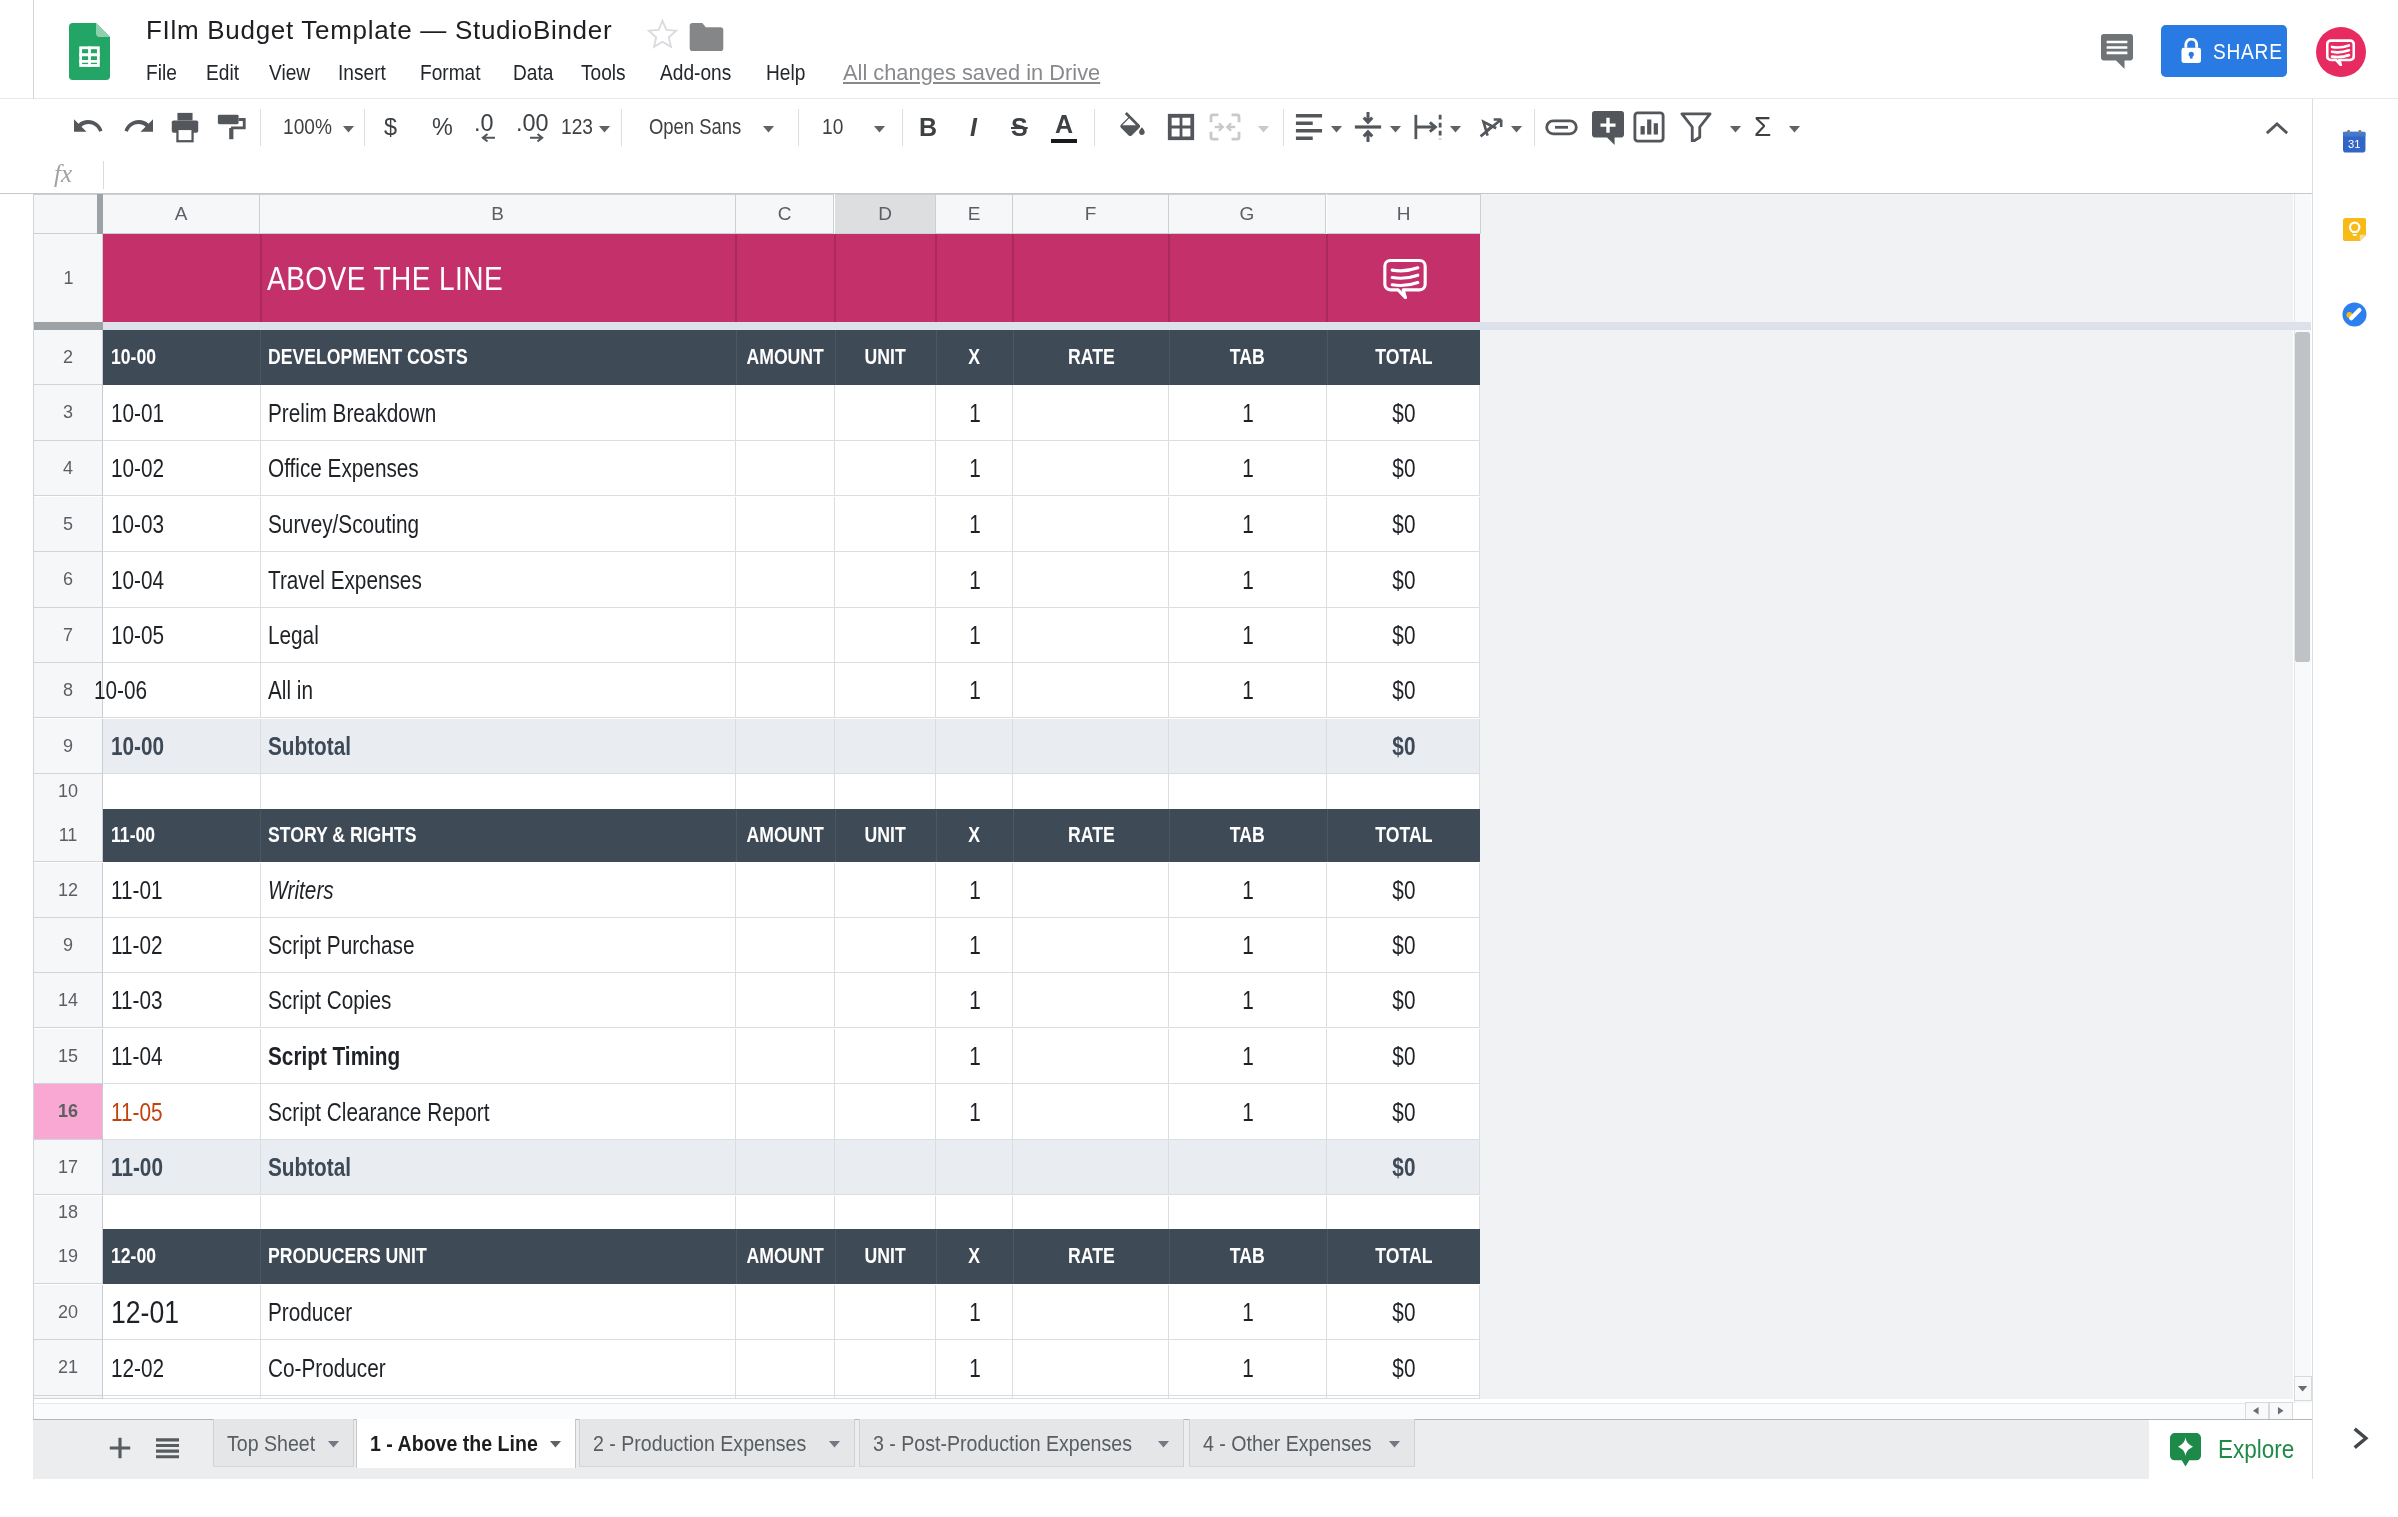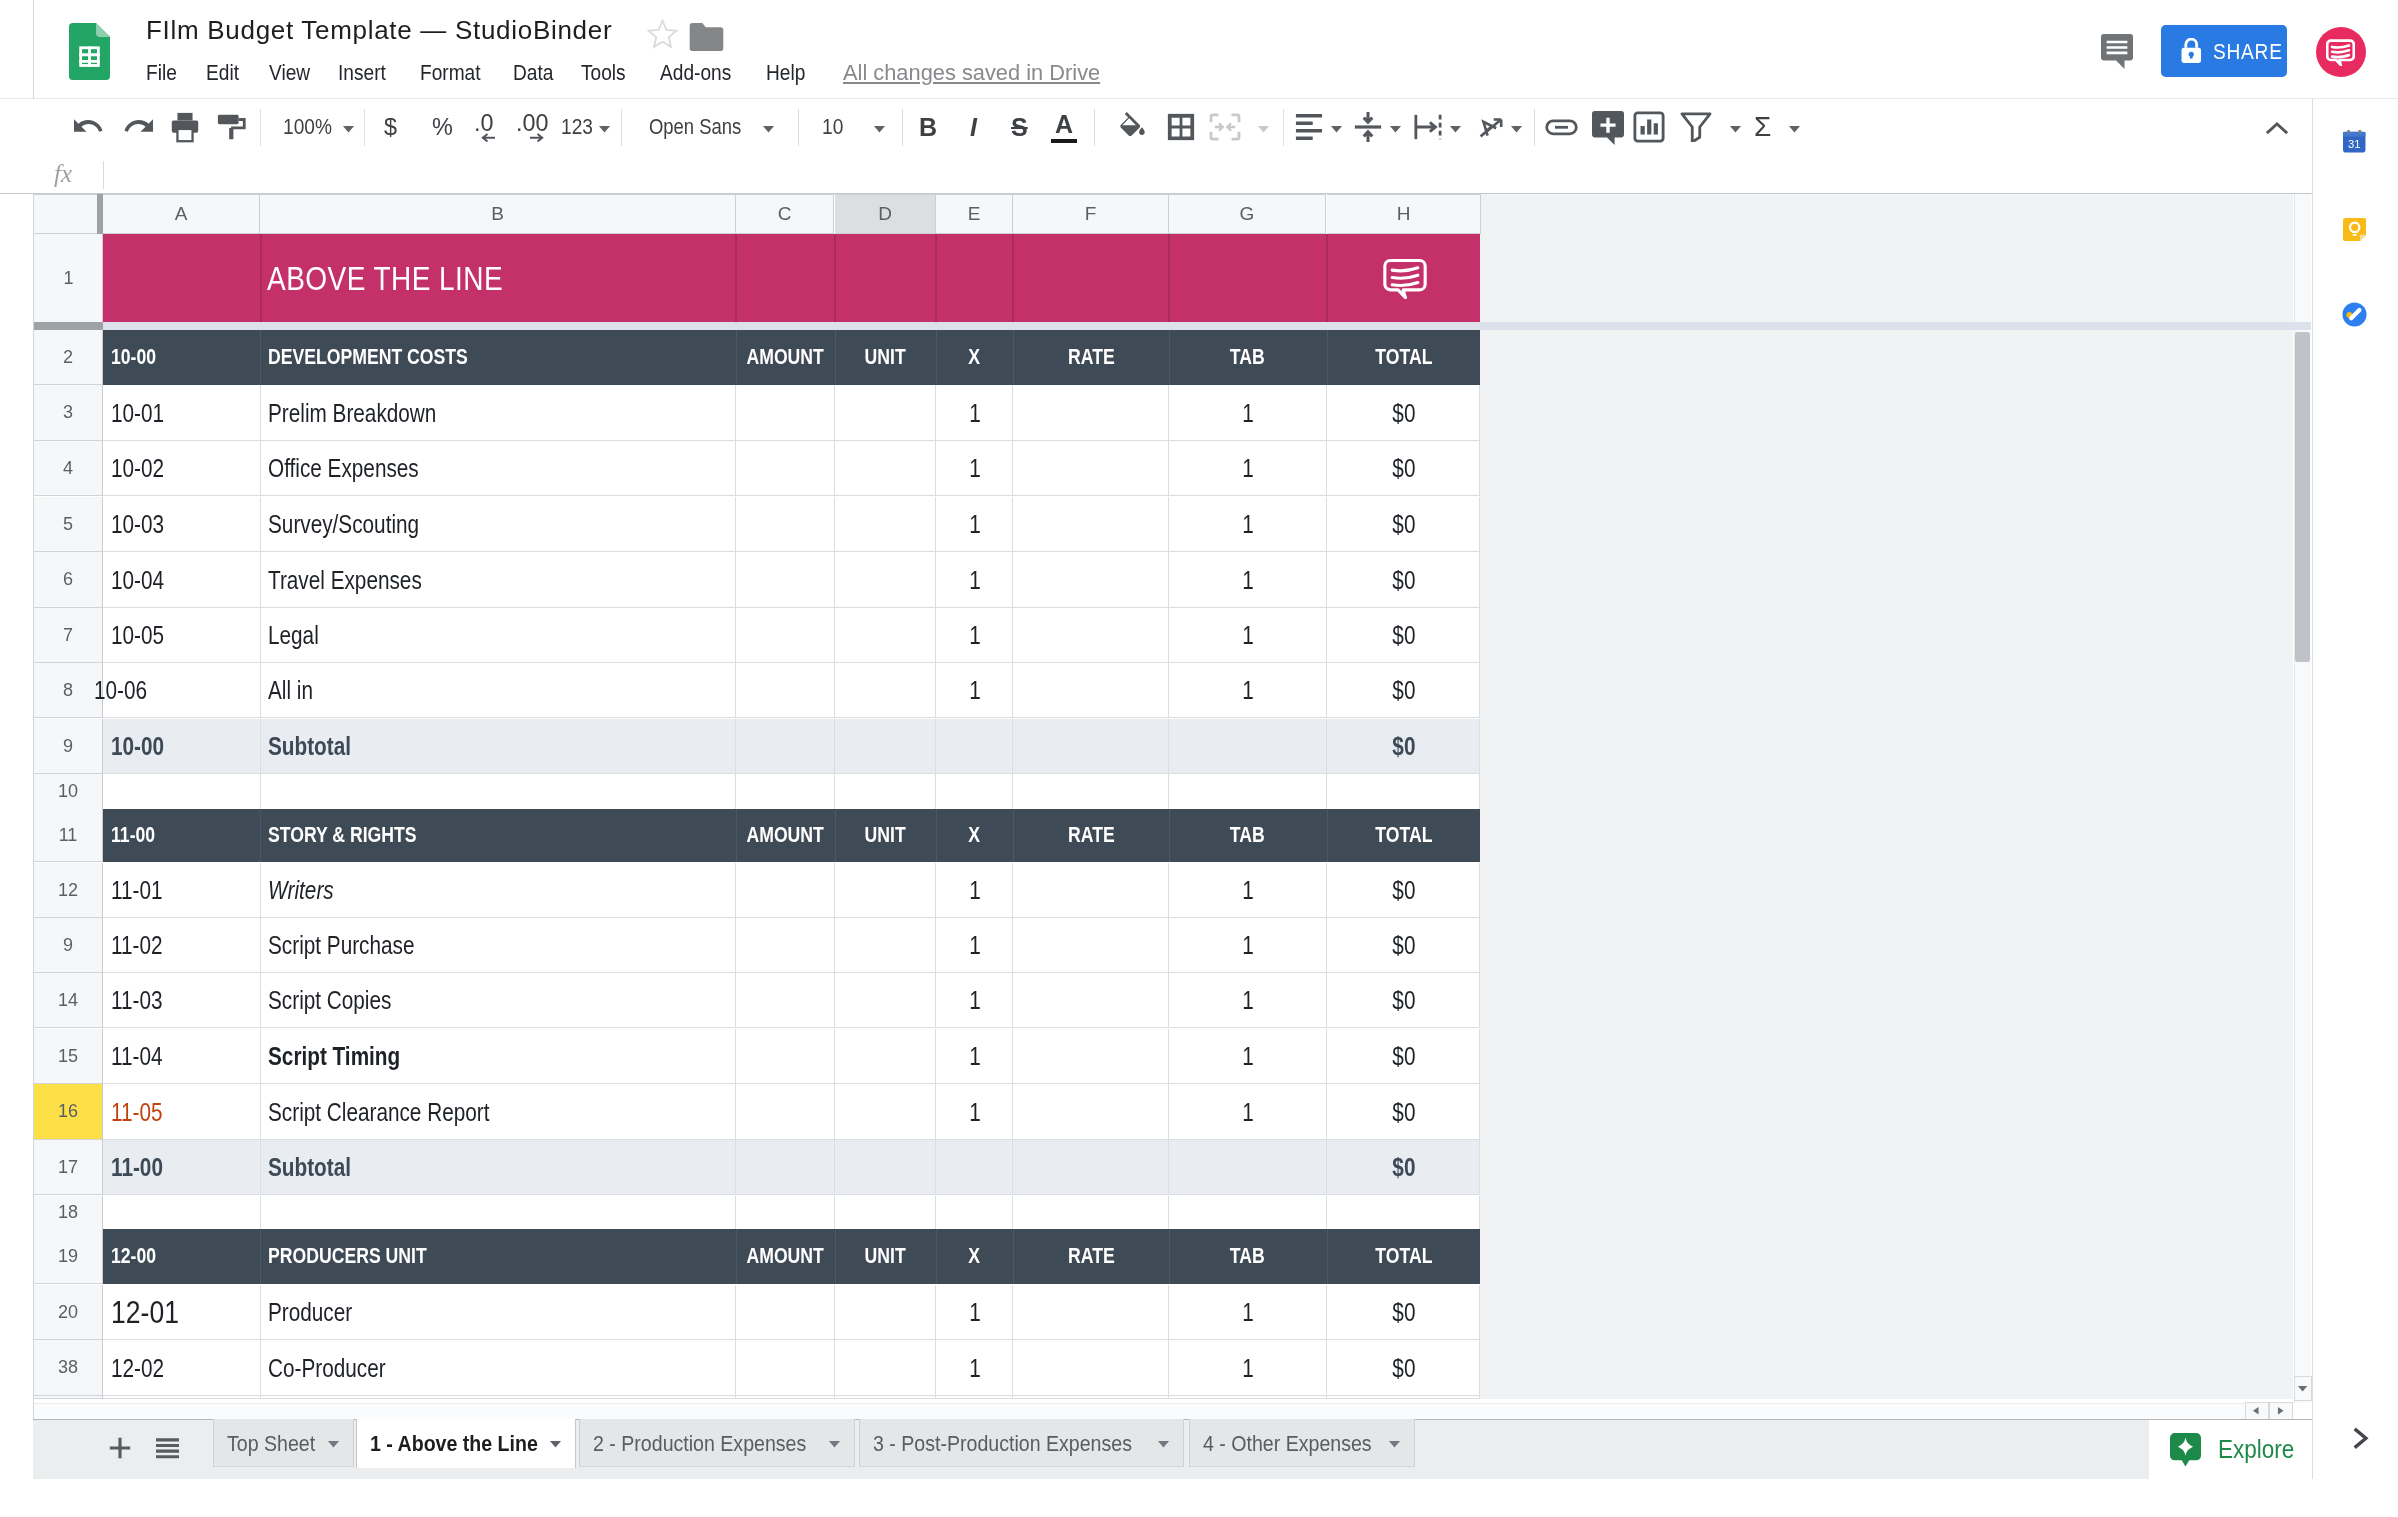--- a/index.html
+++ b/index.html
@@ -767,21 +767,21 @@
 <div class="a" style="left:1169px;top:1029px;width:157px;height:55px;">
     <div class="ct" style="justify-content:center;width:100%;height:100%;padding-left:0px;font-size:25px;color:#1e2227;">
       <span class="sc" style="transform:scaleX(0.83);">1</span>
     </div>
   </div>
 <div class="a" style="left:1327px;top:1029px;width:154px;height:55px;">
     <div class="ct" style="justify-content:center;width:100%;height:100%;padding-left:0px;font-size:25px;color:#1e2227;">
       <span class="sc" style="transform:scaleX(0.83);">$0</span>
     </div>
   </div>
-<div class="a" style="left:34px;top:1084px;width:69px;height:56px;background:#fde047;border-bottom:0.9px solid #d2d5d8;border-right:0.9px solid #c9ccd0;">
+<div class="a" style="left:34px;top:1084px;width:69px;height:56px;background:#f9a8d4;border-bottom:0.9px solid #d2d5d8;border-right:0.9px solid #c9ccd0;font-weight:bold;">
     <div class="ct" style="justify-content:center;width:100%;height:100%;font-size:18px;color:#5b5f64;">16</div>
   </div>
 <div class="a" style="left:103px;top:1084px;width:1377px;height:56px;background:#fff;border-bottom:0.9px solid #dbdee1;"></div>
 <div class="a" style="left:260px;top:1084px;width:0.9px;height:56px;background:#dbdee1;"></div>
 <div class="a" style="left:735px;top:1084px;width:0.9px;height:56px;background:#dbdee1;"></div>
 <div class="a" style="left:834px;top:1084px;width:0.9px;height:56px;background:#dbdee1;"></div>
 <div class="a" style="left:935px;top:1084px;width:0.9px;height:56px;background:#dbdee1;"></div>
 <div class="a" style="left:1012px;top:1084px;width:0.9px;height:56px;background:#dbdee1;"></div>
 <div class="a" style="left:1168px;top:1084px;width:0.9px;height:56px;background:#dbdee1;"></div>
 <div class="a" style="left:1326px;top:1084px;width:0.9px;height:56px;background:#dbdee1;"></div>
@@ -932,21 +932,21 @@
     <div class="ct" style="justify-content:center;width:100%;height:100%;padding-left:0px;font-size:25px;color:#1e2227;">
       <span class="sc" style="transform:scaleX(0.83);">1</span>
     </div>
   </div>
 <div class="a" style="left:1327px;top:1285px;width:154px;height:55px;">
     <div class="ct" style="justify-content:center;width:100%;height:100%;padding-left:0px;font-size:25px;color:#1e2227;">
       <span class="sc" style="transform:scaleX(0.83);">$0</span>
     </div>
   </div>
 <div class="a" style="left:34px;top:1340px;width:69px;height:56px;background:#f6f7f8;border-bottom:0.9px solid #d2d5d8;border-right:0.9px solid #c9ccd0;">
-    <div class="ct" style="justify-content:center;width:100%;height:100%;font-size:18px;color:#5b5f64;">38</div>
+    <div class="ct" style="justify-content:center;width:100%;height:100%;font-size:18px;color:#5b5f64;">21</div>
   </div>
 <div class="a" style="left:103px;top:1340px;width:1377px;height:56px;background:#fff;border-bottom:0.9px solid #dbdee1;"></div>
 <div class="a" style="left:260px;top:1340px;width:0.9px;height:56px;background:#dbdee1;"></div>
 <div class="a" style="left:735px;top:1340px;width:0.9px;height:56px;background:#dbdee1;"></div>
 <div class="a" style="left:834px;top:1340px;width:0.9px;height:56px;background:#dbdee1;"></div>
 <div class="a" style="left:935px;top:1340px;width:0.9px;height:56px;background:#dbdee1;"></div>
 <div class="a" style="left:1012px;top:1340px;width:0.9px;height:56px;background:#dbdee1;"></div>
 <div class="a" style="left:1168px;top:1340px;width:0.9px;height:56px;background:#dbdee1;"></div>
 <div class="a" style="left:1326px;top:1340px;width:0.9px;height:56px;background:#dbdee1;"></div>
 <div class="a" style="left:1479px;top:1340px;width:0.9px;height:56px;background:#dbdee1;"></div>

